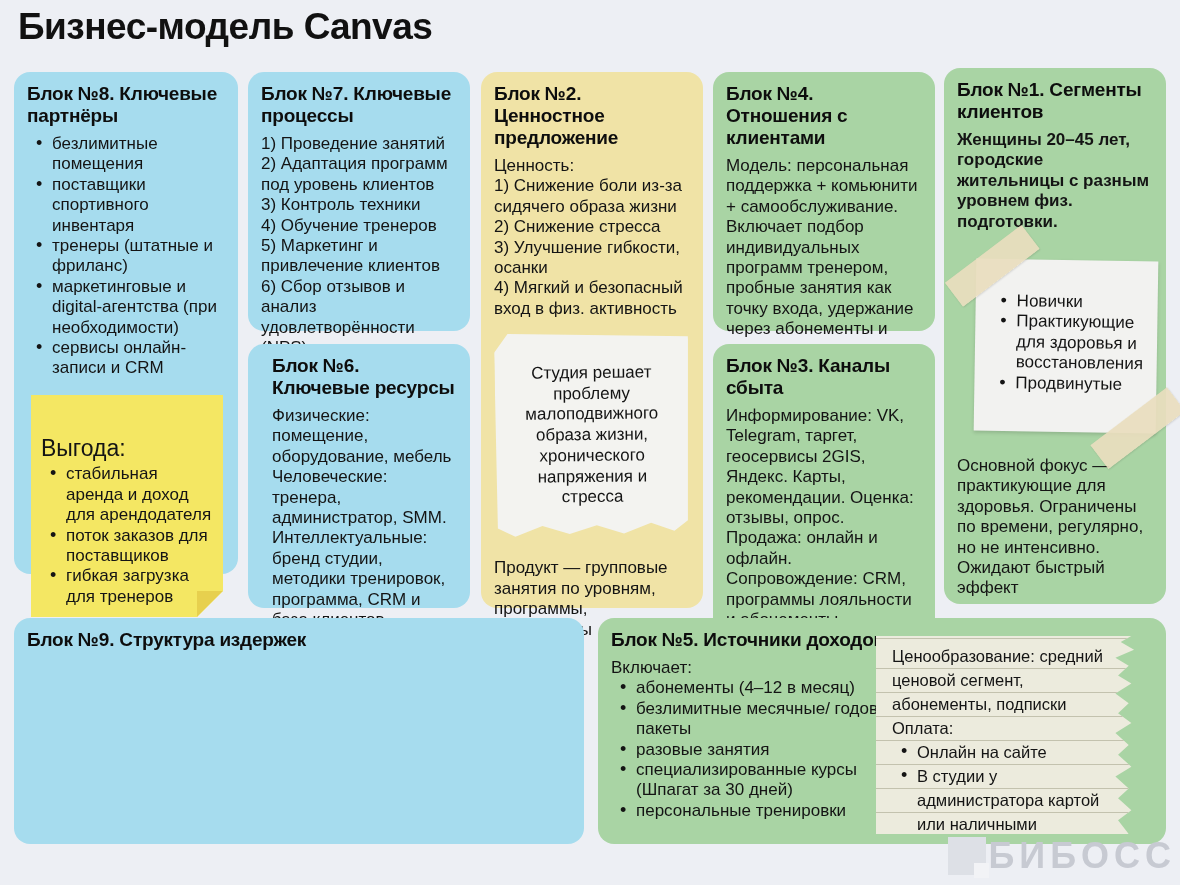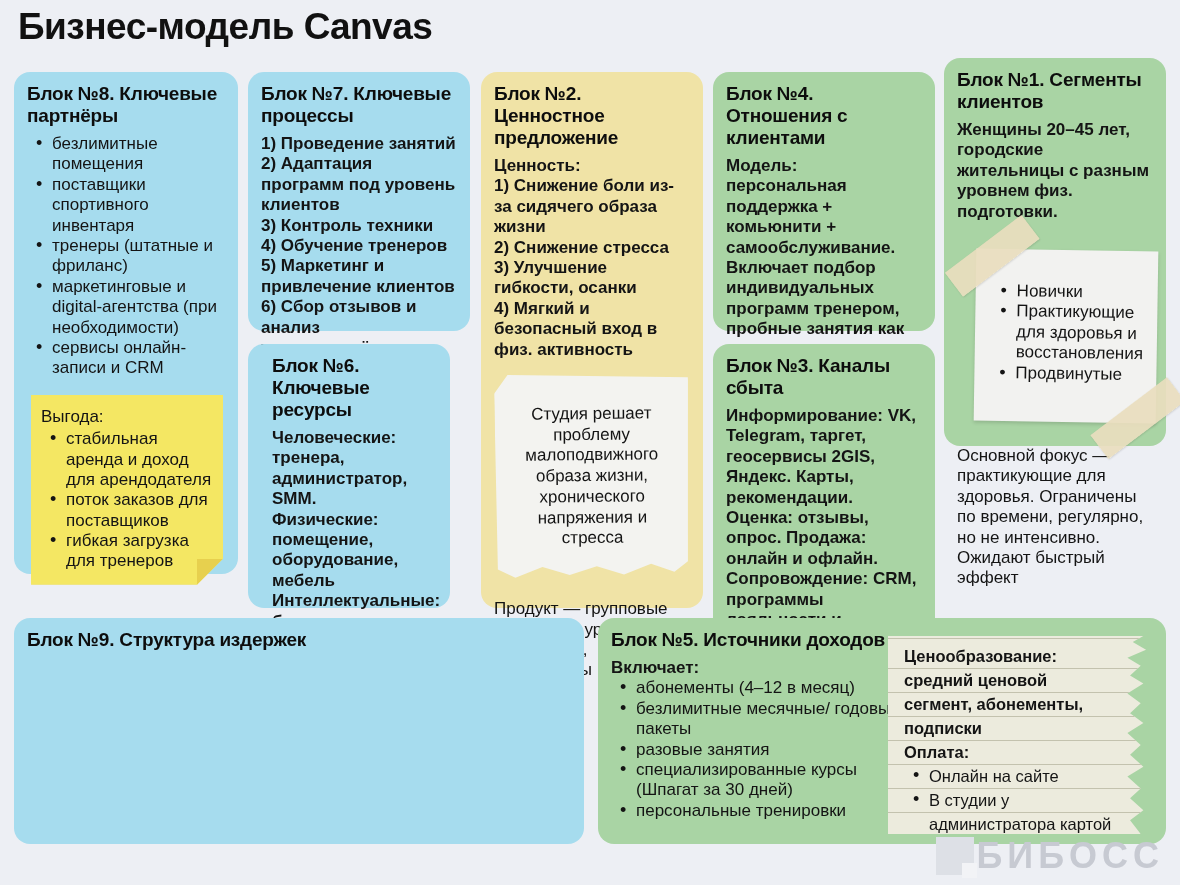--- a/index.html
+++ b/index.html
@@ -12,45 +12,45 @@
   }
   .page-title {
     position:absolute; left:18px; top:6px;
     font-size:37px; font-weight:700; letter-spacing:-0.5px; color:#111;
   }
   .block { position:absolute; border-radius:16px; padding:11px 13px 10px 13px; }
   .blue   { background:#a6dcee; }
   .yellow { background:#f0e3a6; }
   .green  { background:#a9d4a4; }
   .block h2 { font-size:19px; line-height:1.16; font-weight:700; letter-spacing:-0.2px; margin-bottom:7px; color:#0d0d0d; }
-  .body-text, .lines div { font-size:17px; line-height:1.2;font-weight:bold; }
+  .body-text, .lines div { font-size:17px; line-height:1.2; }
   .lines div { margin:0; }
   ul.bullets { list-style:none; }
   ul.bullets li { position:relative; padding-left:25px; font-size:17px; line-height:1.2; }
   ul.bullets li::before { content:'\2022'; position:absolute; left:9px; top:-1px; font-size:18px; }
 
   
   #b8 { left:14px;  top:72px;  width:224px; height:502px; }
   #b7 { left:248px; top:72px;  width:222px; height:259px; }
-  #b6 { left:248px; top:344px; width:202px; height:264px;padding-left:24px; }
+  #b6 { left:248px; top:344px; width:222px; height:264px;padding-left:24px; }
   #b2 { left:481px; top:72px;  width:222px; height:536px; }
   #b4 { left:713px; top:72px;  width:222px; height:259px; }
   #b3 { left:713px; top:344px; width:222px; height:336px; }
-  #b1 { left:944px; top:58px;  width:222px; height:388px; }
+  #b1 { left:944px; top:68px;  width:222px; height:536px; }
   #b9 { left:14px;  top:618px; width:570px; height:226px; }
   #b5 { left:598px; top:618px; width:568px; height:226px; }
 
   
   .sticky {
     position:relative; margin:16px 0 0 4px; width:192px; min-height:190px;
     background:#f4e763; padding:12px 8px 10px 10px;
     clip-path: polygon(0 0, 100% 0, 100% calc(100% - 26px), calc(100% - 26px) 100%, 0 100%);
     box-shadow:1px 2px 2px rgba(0,0,0,0.08);
   }
-  .sticky .note-title { font-size:17px; line-height:1.2; margin-bottom:2px; }
+  .sticky .note-title { font-size:23px; line-height:1.2; margin-bottom:2px;margin-top:28px; }
   .sticky-fold {
     position:absolute; right:0; bottom:0; width:0; height:0;
     border-top:26px solid #e7d04e; border-right:26px solid transparent;
   }
 
   
   .paper2 {
     position:relative; margin:14px auto 0; width:194px;
     background:#f3f3f0; transform:rotate(-0.6deg);
     padding:30px 10px 34px; text-align:center;
@@ -72,34 +72,34 @@
     box-shadow:0 1px 2px rgba(0,0,0,0.12);
   }
   .tape-tl { left:-32px; top:-8px;  transform:rotate(-38deg); }
   .tape-br { right:-30px; bottom:-10px; transform:rotate(-38deg); }
   .b1-footer { margin-top:24px; font-size:17px; line-height:1.2; }
   .b1-intro { font-size:17px; line-height:1.2; margin-top:6px;font-weight:bold; }
 
   
   .b5-left { width:300px; }
   .notepad {
-    position:absolute; right:12px; top:18px; width:266px; height:198px;
+    position:absolute; right:24px; top:18px; width:266px; height:198px;
     background-color:#ecebdd;
     background-image:repeating-linear-gradient(to bottom, transparent 0 23px, #c3c2ae 23px 24px);
     background-position:0 9px;
     padding:8px 36px 0 16px;
     font-size:16.5px; line-height:24px;
     clip-path: polygon(0 0, 96% 0, 92% 3%, 97% 7%, 90% 11%, 95% 15%, 91% 20%, 96% 24%, 90% 29%, 95% 34%, 91% 39%, 96% 44%, 90% 49%, 95% 55%, 91% 60%, 96% 66%, 90% 71%, 95% 77%, 91% 82%, 96% 88%, 91% 93%, 95% 100%, 0 100%);
     box-shadow:0 1px 3px rgba(0,0,0,0.12);
   }
   .notepad ul.bullets li { font-size:16.5px; line-height:24px; }
   .notepad .lines div { font-size:16.5px; line-height:24px; }
 
   
-  .watermark { position:absolute; right:16px; bottom:8px; display:flex; align-items:center; gap:2px; }
+  .watermark { position:absolute; right:4px; bottom:8px; display:flex; align-items:center; gap:2px; }
   .wm-icon { width:38px; height:38px; background:#dde0e6; position:relative; }
   .wm-icon::after { content:''; position:absolute; right:-3px; bottom:-3px; width:15px; height:15px; background:#f2f3f6; }
   .wm-text { font-size:36px; font-weight:700; color:#c7cad2; letter-spacing:5px; }
 </style>
 </head>
 <body>
 
 <h1 class="page-title">Бизнес-модель Canvas</h1>
 
 <section class="block blue" id="b8">
@@ -130,22 +130,22 @@
       <div>3) Контроль техники</div>
       <div>4) Обучение тренеров</div>
       <div>5) Маркетинг и привлечение клиентов</div>
       <div>6) Сбор отзывов и анализ удовлетворённости (NPS)</div>
     </div>
 </section>
 
 <section class="block blue" id="b6">
   <h2>Блок №6. Ключевые ресурсы</h2>
   <div class="lines">
+      <div>Физические: помещение, оборудование, мебель</div>
       <div>Человеческие: тренера, администратор, SMM.</div>
-      <div>Физические: помещение, оборудование, мебель</div>
       <div>Интеллектуальные: бренд студии, методики тренировок, программа, CRM и база клиентов</div>
       <div>Финансовые: стартовые инвестиции, оборот</div>
     </div>
 </section>
 
 <section class="block yellow" id="b2">
   <h2>Блок №2. Ценностное предложение</h2>
   <div class="lines">
       <div>Ценность:</div>
       <div>1) Снижение боли из-за сидячего образа жизни</div>

